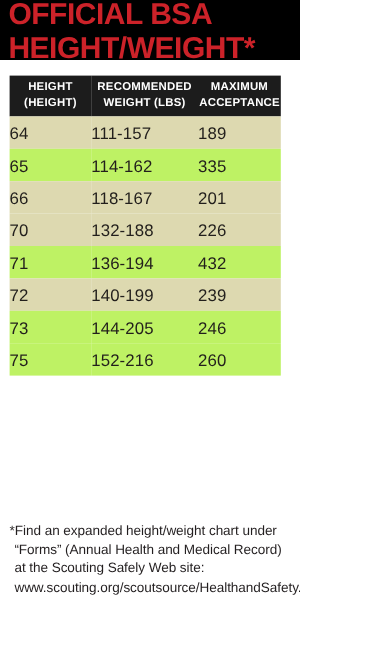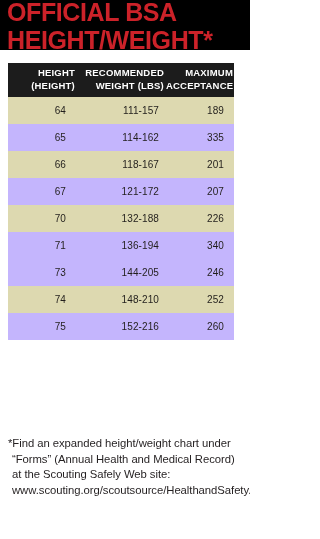--- a/index.html
+++ b/index.html
@@ -51,39 +51,39 @@
   #chart-table col.c-weight { width: 89px; }
   #chart-table col.c-max    { width: 69px; }
 
   #chart-table thead th {
     background: #1c1c1c;
     color: #ffffff;
     font-size: 9.5px;
     font-weight: bold;
     letter-spacing: 0.2px;
     line-height: 12.5px;
-    text-align: right;
+    text-align: center;
     padding: 4px 1px 5px 1px;
     vertical-align: middle;
   }
   #chart-table thead th .hdr-line {
     display: block;
   }
 
   #chart-table tbody td {
     height: 27px;
-    font-size: 10px;
+    font-size: 14px;
     color: #221f1c;
-    text-align: right;
+    text-align: left;
     vertical-align: middle;
     padding: 0;
     letter-spacing: 0.1px;
   }
   #chart-table tbody tr.row-cream td { background: #ddd9b0; }
-  #chart-table tbody tr.row-green td { background: #c4b5fd; }
+  #chart-table tbody tr.row-green td { background: #bef264; }
 
   
   #chart-table tbody td.cell-height { padding-right: 10px; }
   #chart-table tbody td.cell-weight { padding-right: 6px; }
   #chart-table tbody td.cell-max    { padding-right: 10px; }
 
   
   #footnote {
     position: absolute;
     left: 8px;
@@ -136,44 +136,39 @@
     <tr class="row-green">
       <td class="cell-height">65</td>
       <td class="cell-weight">114-162</td>
       <td class="cell-max">335</td>
     </tr>
     <tr class="row-cream">
       <td class="cell-height">66</td>
       <td class="cell-weight">118-167</td>
       <td class="cell-max">201</td>
     </tr>
-    <tr class="row-green">
-      <td class="cell-height">67</td>
-      <td class="cell-weight">121-172</td>
-      <td class="cell-max">207</td>
-    </tr>
     <tr class="row-cream">
       <td class="cell-height">70</td>
       <td class="cell-weight">132-188</td>
       <td class="cell-max">226</td>
     </tr>
     <tr class="row-green">
       <td class="cell-height">71</td>
       <td class="cell-weight">136-194</td>
-      <td class="cell-max">340</td>
+      <td class="cell-max">432</td>
+    </tr>
+    <tr class="row-cream">
+      <td class="cell-height">72</td>
+      <td class="cell-weight">140-199</td>
+      <td class="cell-max">239</td>
     </tr>
     <tr class="row-green">
       <td class="cell-height">73</td>
       <td class="cell-weight">144-205</td>
       <td class="cell-max">246</td>
-    </tr>
-    <tr class="row-cream">
-      <td class="cell-height">74</td>
-      <td class="cell-weight">148-210</td>
-      <td class="cell-max">252</td>
     </tr>
     <tr class="row-green">
       <td class="cell-height">75</td>
       <td class="cell-weight">152-216</td>
       <td class="cell-max">260</td>
     </tr>
   </tbody>
 </table>
 
 <div id="footnote">*Find an expanded height/weight chart under “Forms” (Annual Health and Medical Record) at the Scouting Safely Web site: www.scouting.org/scoutsource/HealthandSafety.aspx</div>

